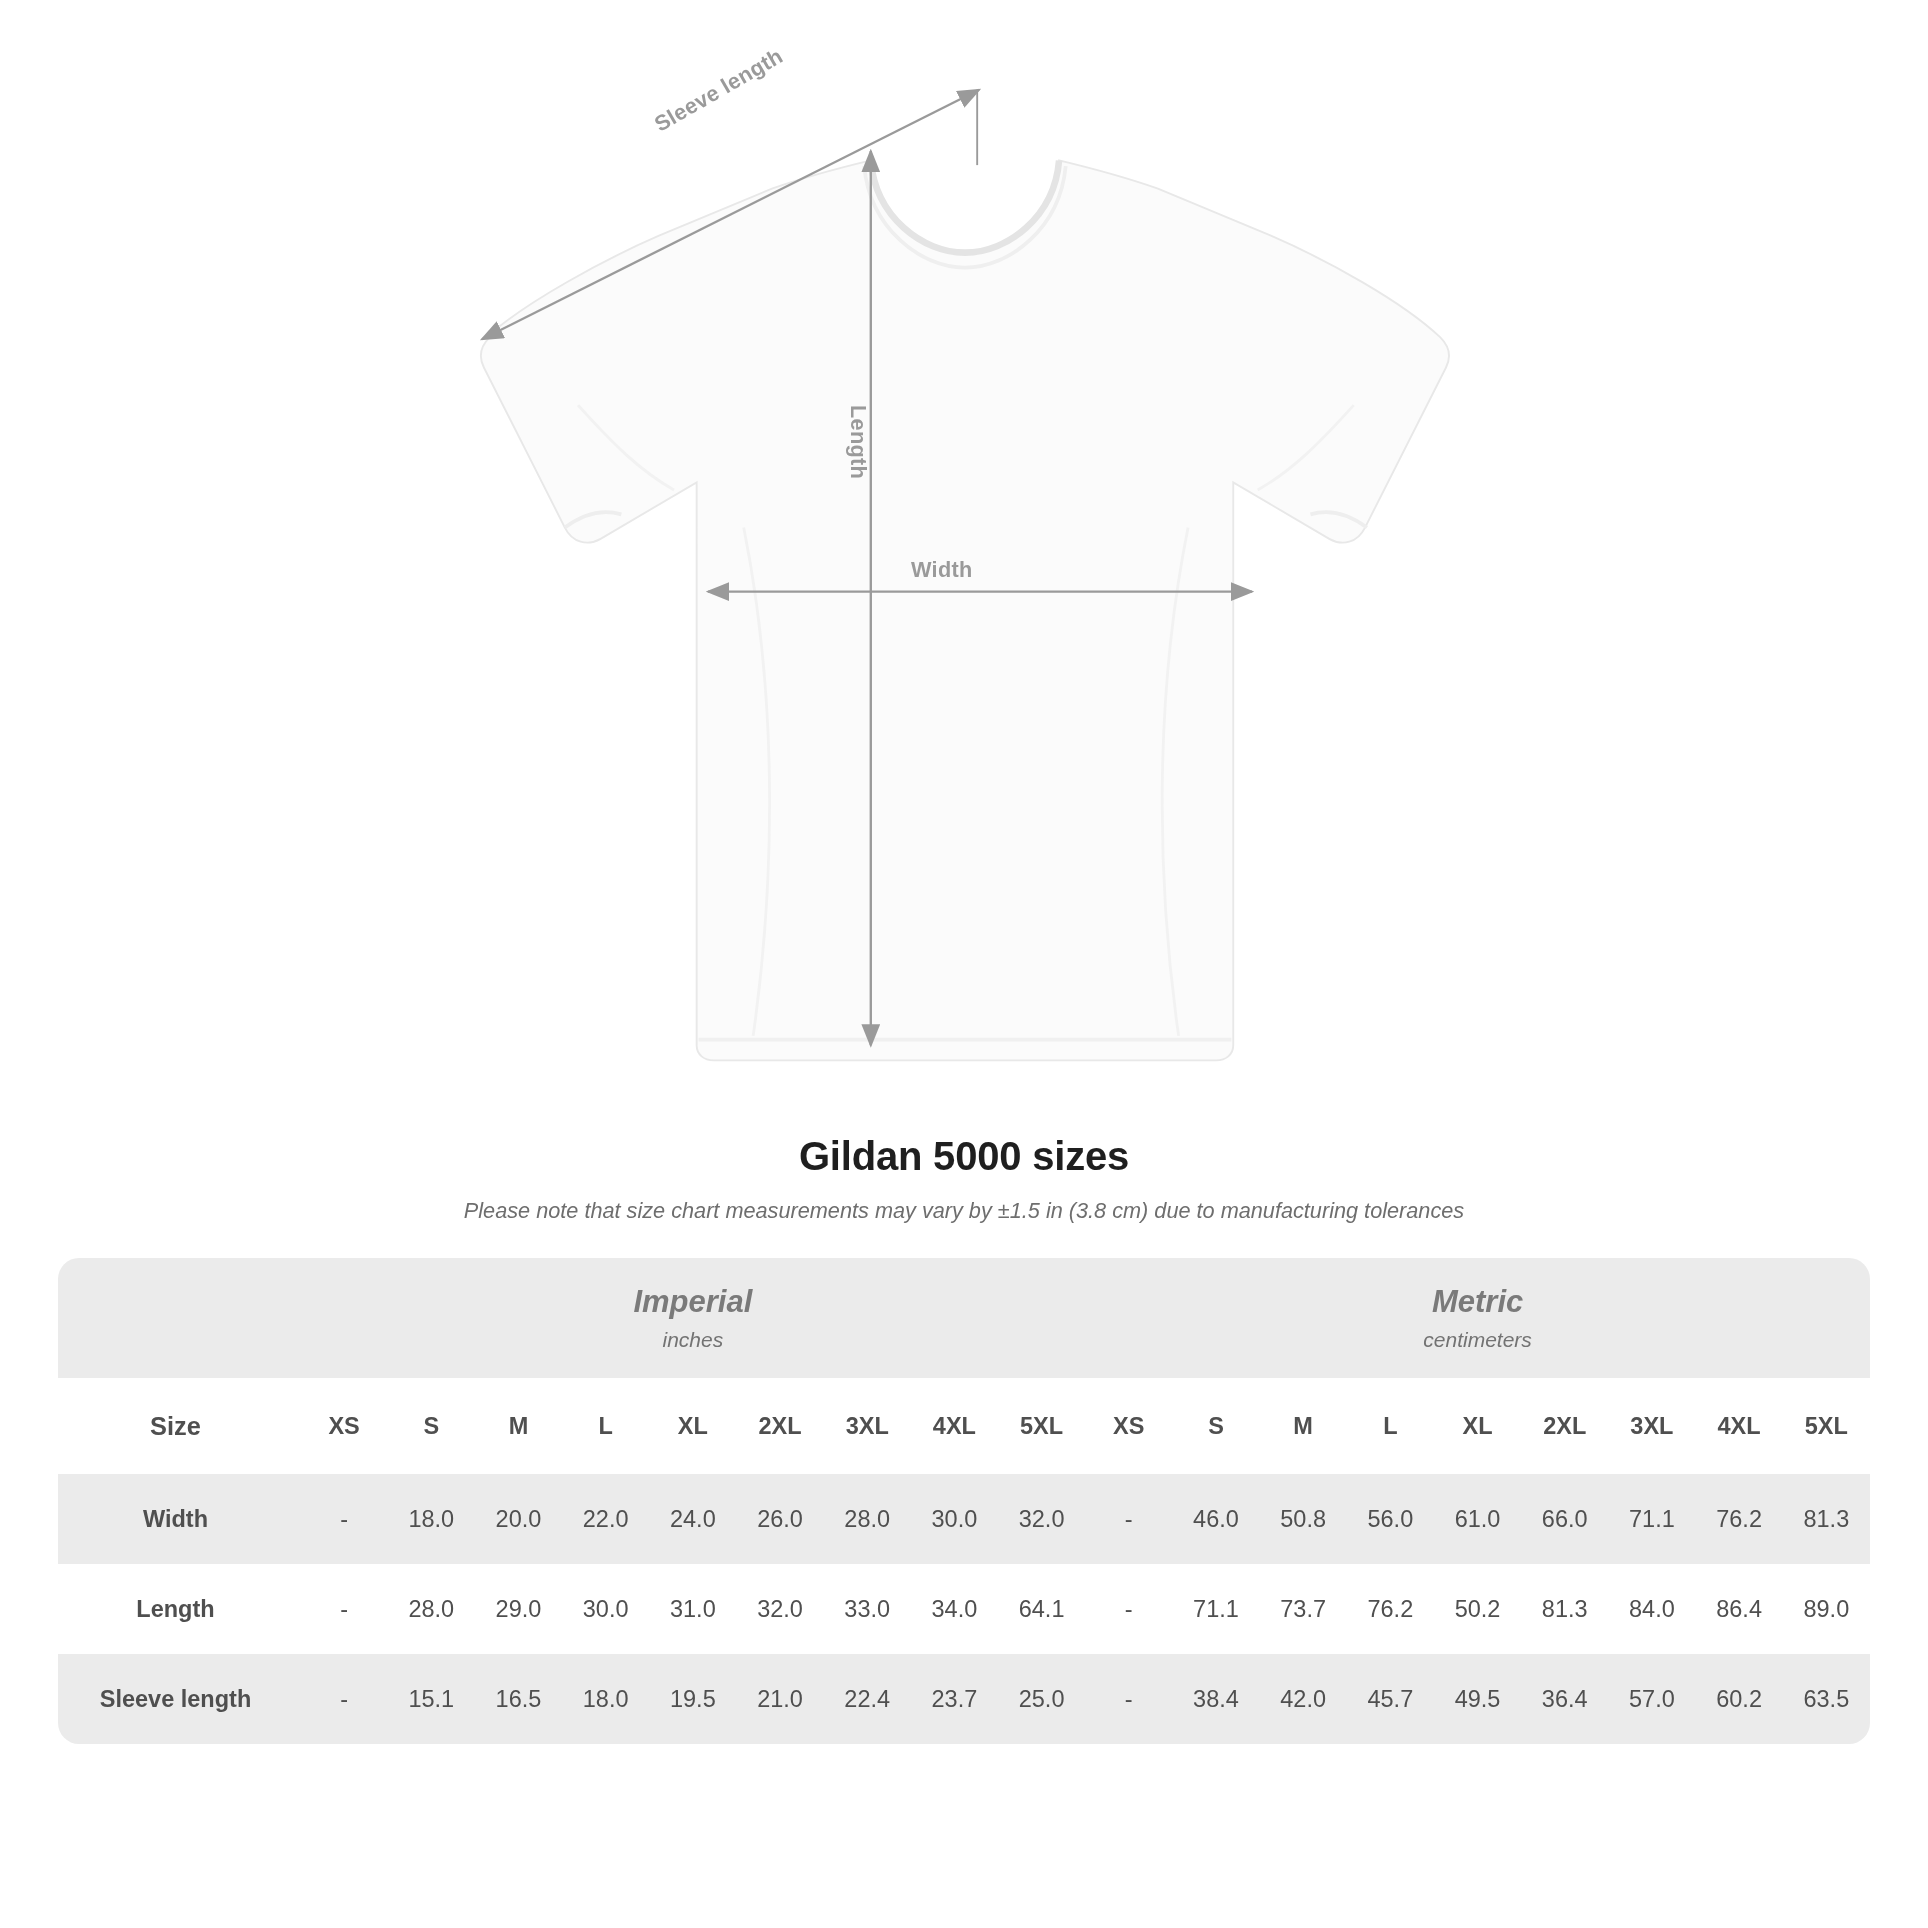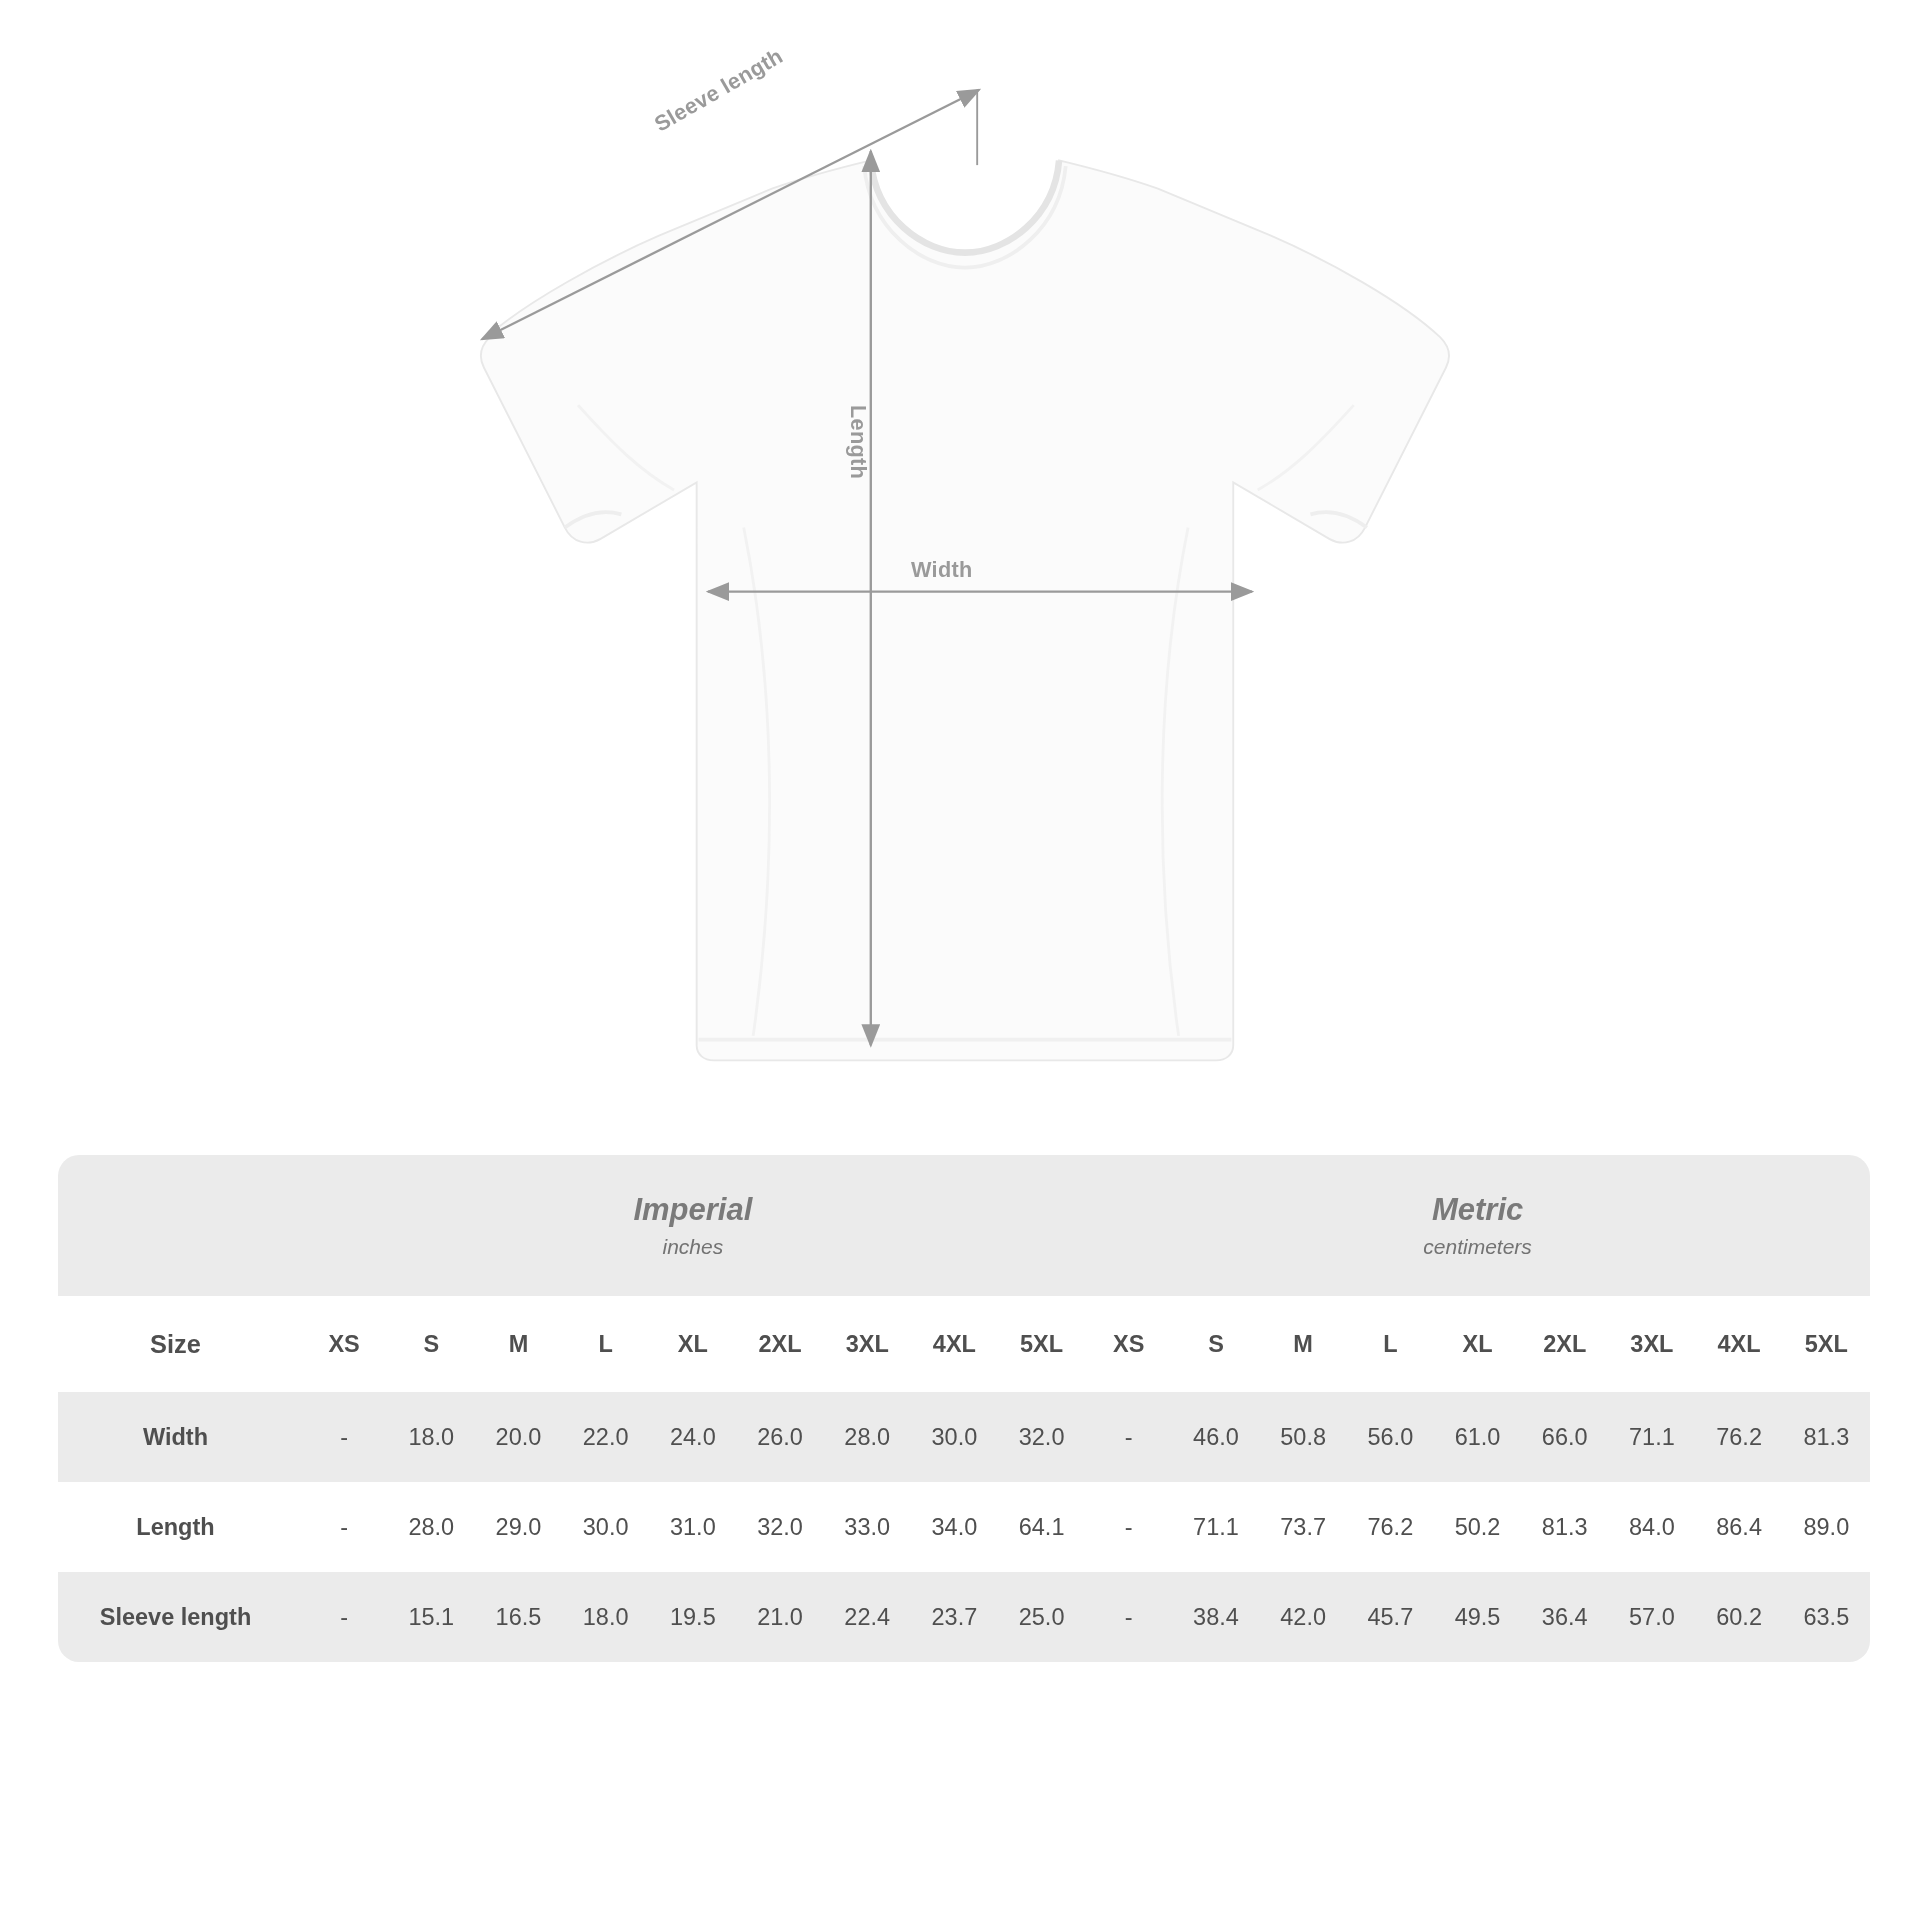--- a/index.html
+++ b/index.html
@@ -89,21 +89,21 @@
   table.size-table td, table.size-table th {
     text-align: center;
     vertical-align: middle;
     font-size: 23.5px;
     color: #4f4f4f;
     padding: 0;
     border: none;
   }
   
   .unit-row td {
-    height: 141px;
+    height: 120px;
     background: #ebebeb;
   }
   .unit-name {
     font-size: 31px;
     font-weight: bold;
     font-style: italic;
     color: #7a7a7a;
   }
   .unit-sub {
     font-size: 21px;
@@ -215,20 +215,24 @@
       <g stroke="#9a9a9a" stroke-width="2.5" fill="none">
         <line x1="752" y1="628" x2="1330" y2="628" marker-start="url(#arrTail)" marker-end="url(#arrHead)"></line>
       </g>
     </svg>
 
     <div class="dim-label sleeve">Sleeve length</div>
     <div class="dim-label length">Length</div>
     <div class="dim-label width">Width</div>
   </div>
 
+  <div class="title-block">
+    <h1 class="chart-title">Gildan 5000 sizes</h1>
+    <div class="chart-note">Please note that size chart measurements may vary by ±1.5 in (3.8 cm) due to manufacturing tolerances</div>
+  </div>
 
   <div class="table-wrap">
     <table class="size-table">
       <colgroup>
         <col class="col-label">
         <col class="col-gap">
         <col span="9" class="col-cell">
         <col span="9" class="col-cell">
       </colgroup>
       <tbody>

